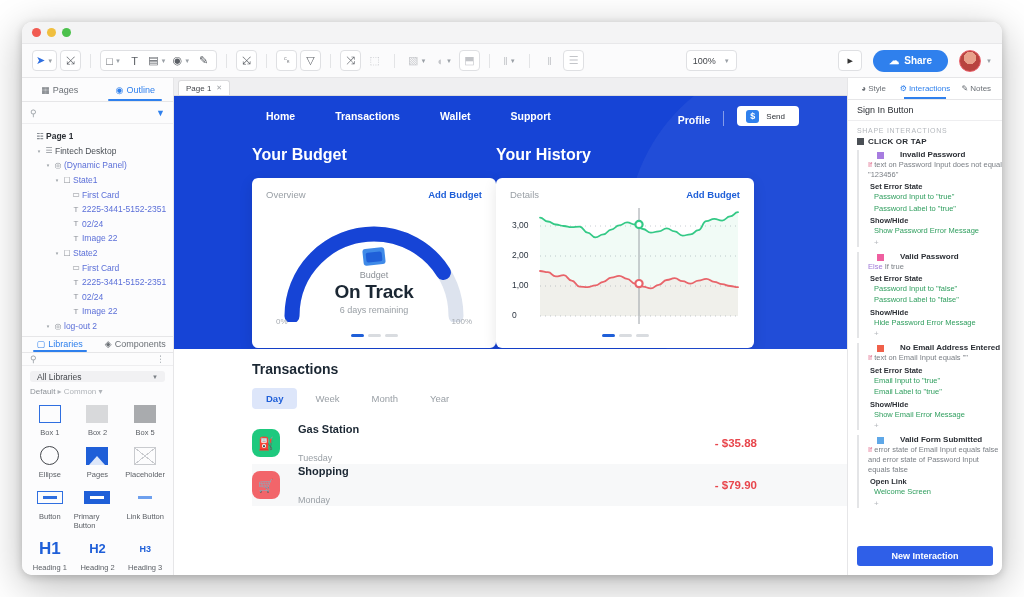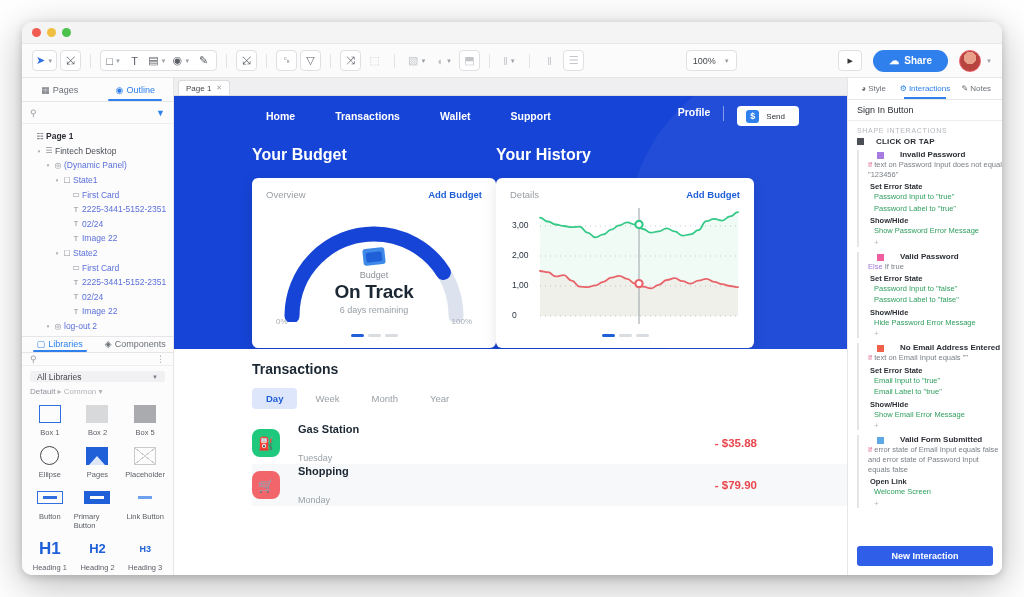--- a/index.html
+++ b/index.html
@@ -133,21 +133,21 @@
     font-size: 8px; color: #44474c; border-radius: 3px 3px 0 0; }
   .pagetab .x { font-size: 7px; color: #a0a4a9; }
   .canvas { flex: 1; overflow: hidden; position: relative; background: #fff; }
   
   .mock { position: absolute; inset: 0; background: #fff; }
   .mock-hero { position: absolute; left: 0; top: 0; right: 0; height: 253px; background: #1644d6; overflow: hidden; }
   .mock-hero::after { content:""; position:absolute; right:-140px; top:-40px; width: 360px; height: 360px;
      border-radius:50%; background: rgba(255,255,255,.05); }
   .navbar { position: relative; display: flex; align-items: center; height: 40px; padding: 0 0 0 92px; z-index:2; }
   .navlink { color: #fff; font-size: 10.5px; font-weight: bold; margin-right: 40px; white-space: nowrap; }
-  .navright { margin-left: auto; display: flex; align-items: flex-start; padding-right: 48px; }
+  .navright { margin-left: auto; display: flex; align-items: flex-end; padding-right: 48px; }
   .nav-sep { width: 1px; height: 15px; background: rgba(255,255,255,.45); margin: 0 13px; }
   .send-btn { background: #fff; border-radius: 4px; height: 20px; display: flex; align-items: center;
     gap: 7px; padding: 0 14px 0 9px; }
   .send-btn .sico { width: 13px; height: 13px; border-radius: 3px; background: #2f80ed; position: relative; }
   .send-btn .sico::after { content:"$"; position:absolute; inset:0; display:flex; align-items:center;
     justify-content:center; color:#fff; font-size:9px; font-weight:bold; }
   .send-btn span { font-size: 8px; font-weight: normal; color: #2b2f35; }
   .hero-cols { position: relative; display: flex; padding: 10px 0 0 78px; z-index: 2; }
   .hero-h2 { color: #fff; font-size: 16px; font-weight: bold; margin-bottom: 14px; }
   .card { background: #fff; border-radius: 6px; box-shadow: 0 4px 14px rgba(0,0,0,.10); padding: 11px 14px 6px; }
@@ -190,21 +190,21 @@
     display: flex; flex-direction: column; min-height: 0; }
   .rtabs { display: flex; height: 22px; border-bottom: 1px solid #e6e6e8; }
   .rtabs .tab { flex: 1; display: flex; align-items: center; justify-content: center; gap: 2px;
     font-size: 8px; color: #6b7076; position: relative; }
   .rtabs .tab.active { color: #2f80ed; }
   .rtabs .tab.active::after { content:""; position:absolute; left: 10%; right: 10%; bottom: 0;
     height: 2px; background: #2f80ed; }
   .rsel { height: 21px; display: flex; align-items: center; padding: 0 9px;
     font-size: 9px; color: #2b2f35; border-bottom: 1px solid #eeeef0; }
   .rsect { font-size: 7px; letter-spacing: .7px; color: #b4b8bd; padding: 6px 9px 3px; }
-  .revent { display: flex; align-items: center; gap: 12px; padding: 0 9px 4px; }
+  .revent { display: flex; align-items: center; gap: 4px; padding: 0 9px 4px; }
   .revent .sw { width: 7px; height: 7px; background: #4a4f55; }
   .revent .lbl { font-size: 8px; font-weight: bold; color: #2b2f35; letter-spacing: .2px; }
   .ilist { flex: 1; overflow: hidden; padding: 0 0 0 9px; }
   .icase { padding-left: 6px; border-left: 2px solid #e4e5e7; margin-bottom: 5px; position: relative; }
   .icase-head { display: flex; align-items: flex-start; gap: 16px; margin-left: -8px; padding-left: 20px; }
   .icase-head .sw { width: 7px; height: 7px; margin-top: 2px; flex: 0 0 7px; }
   .icase-head .nm { font-size: 8px; font-weight: bold; color: #2b2f35; }
   .icond { font-size: 7.5px; color: #7a7f85; line-height: 1.35; margin: 1px 0 2px 3px; }
   .icond .k { color: #e06a8c; }
   .icond .kp { color: #a07ad8; }

